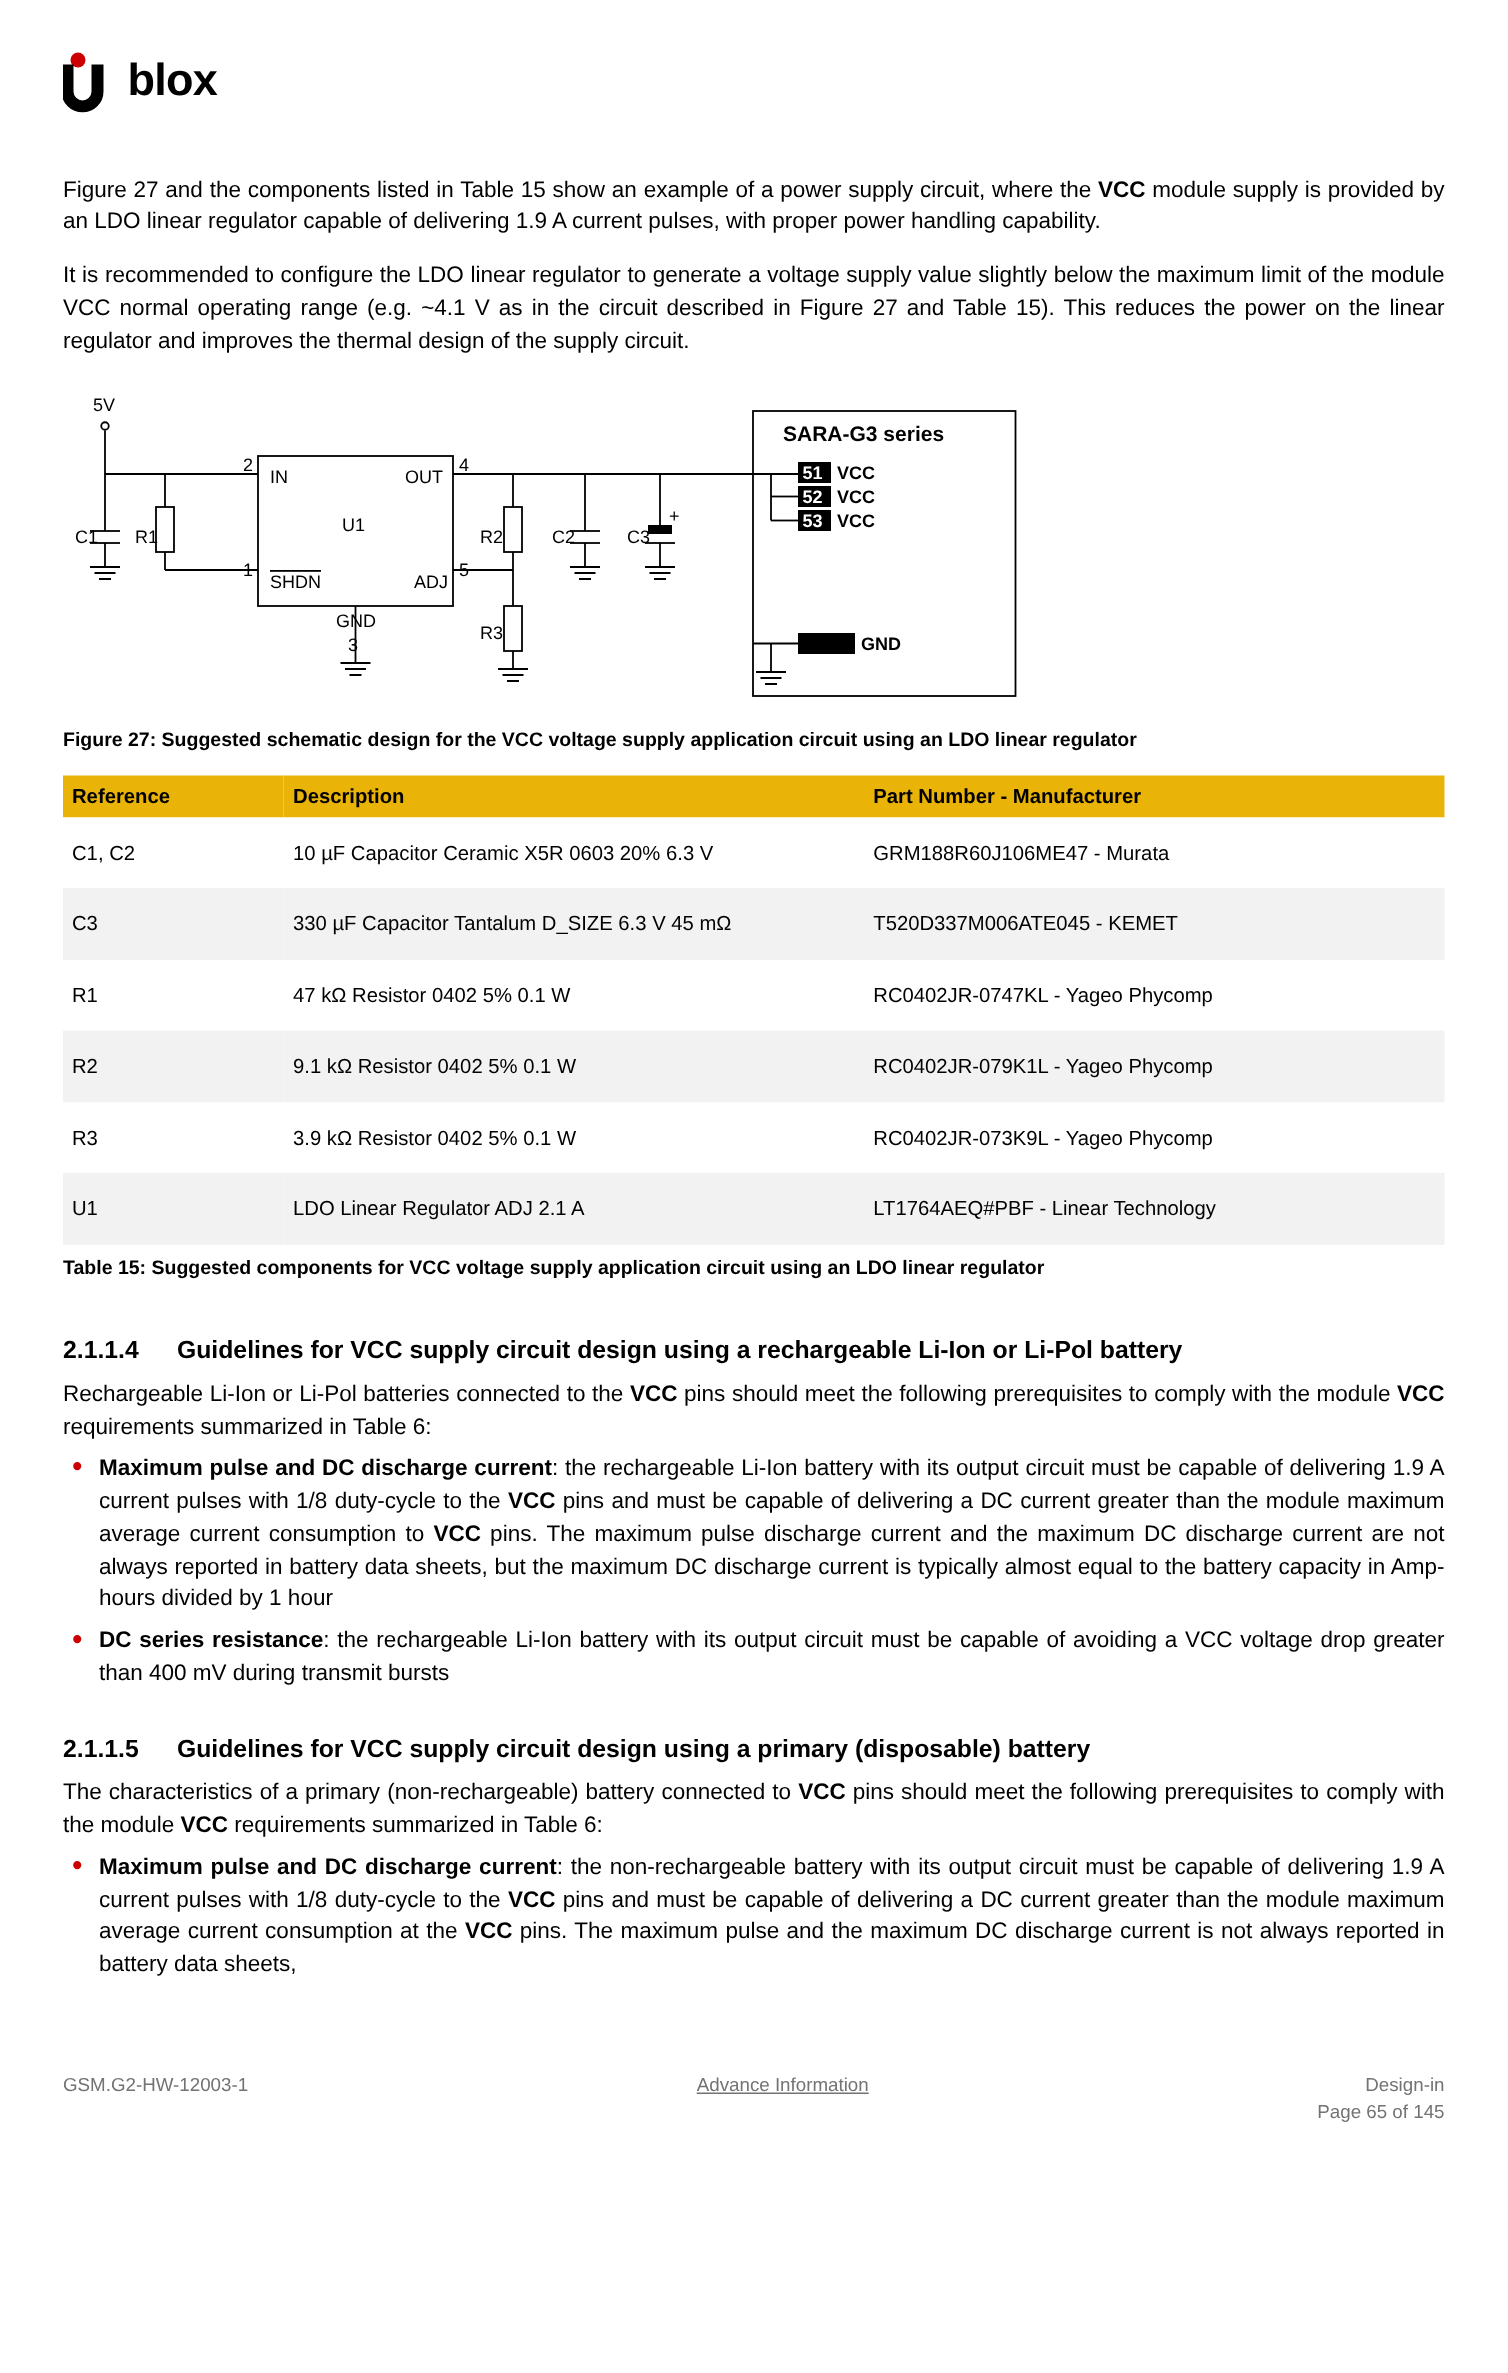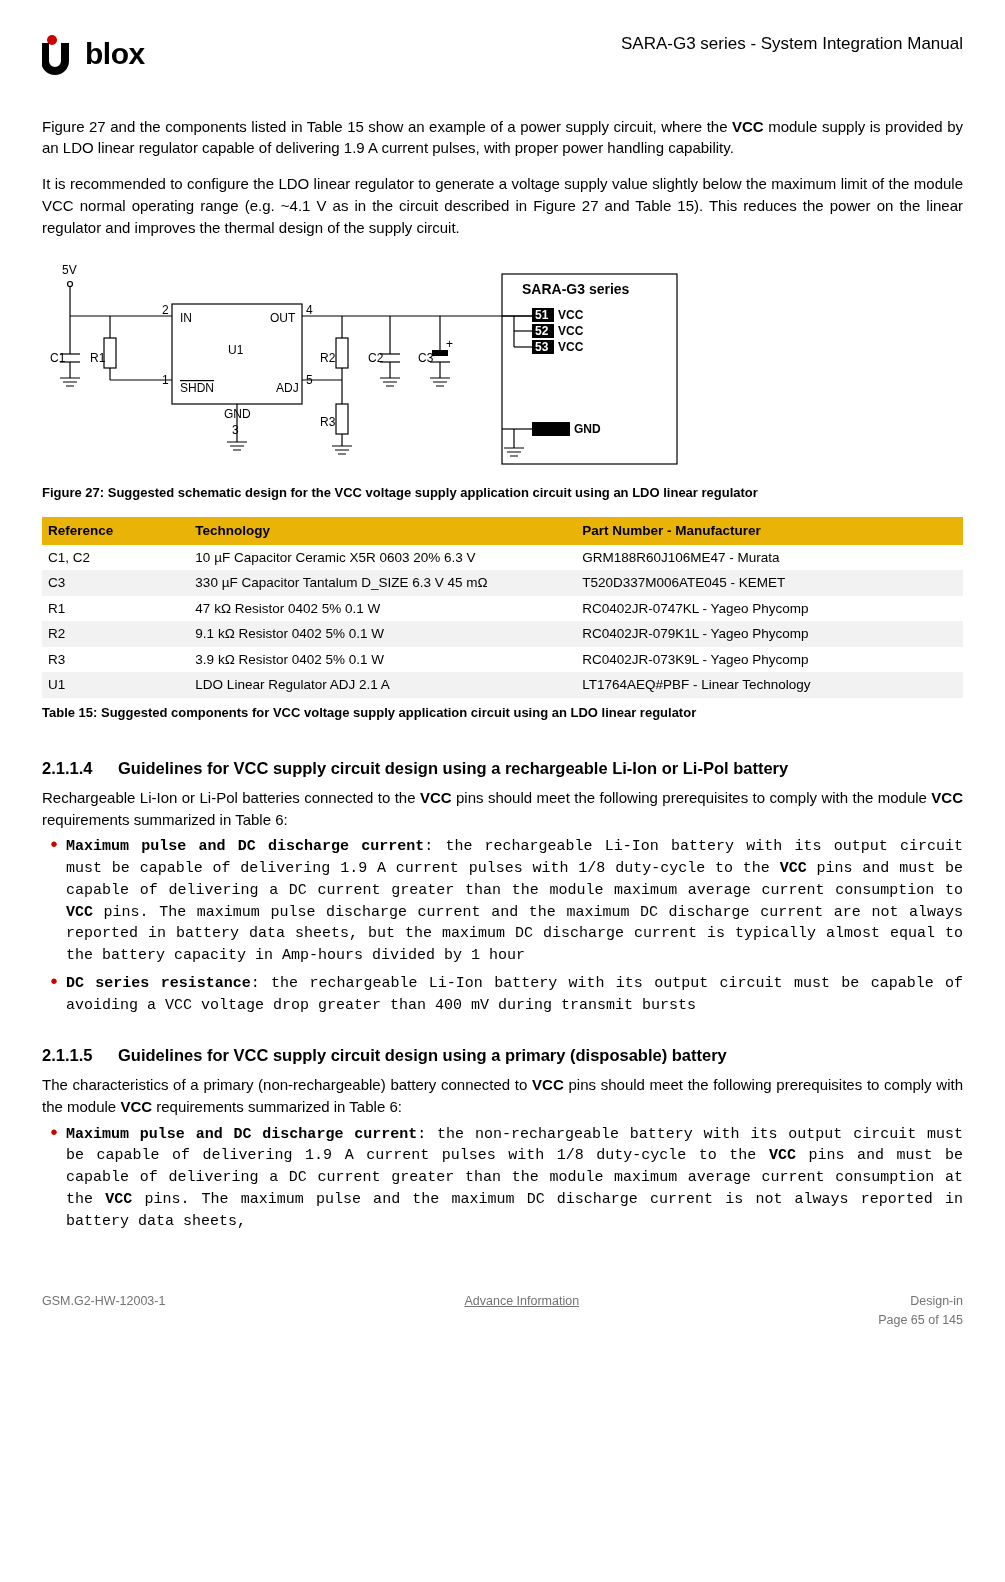--- a/index.html
+++ b/index.html
@@ -22,52 +22,51 @@
   p { margin: 0 0 6px 0; text-align: justify; }
   .para-gap { margin-bottom: 14px; }
   .bold { font-weight: 700; }
   
   .figure-box { margin: 16px 0 10px 0; }
   .schematic-svg { display: block; }
   .fig-caption { font-weight: 700; font-size: 13px; margin: 8px 0 14px 0; }
   
   table { border-collapse: collapse; width: 100%; font-size: 13.5px; margin-bottom: 6px; table-layout: fixed; }
   thead th { background: #eab308; text-align: left; padding: 4px 6px; font-weight: 700; }
-  tbody td { padding: 3px 6px; vertical-align: top; }
+  tbody td { padding: 14px 6px; vertical-align: top; }
   tbody tr:nth-child(even) td { background: #f2f2f2; }
   tbody tr:nth-child(odd) td { background: #fff; }
   .col-ref { width: 16%; }
   .col-desc { width: 42%; }
   .col-part { width: 42%; }
   .tbl-caption { font-weight: 700; font-size: 13px; margin: 4px 0 34px 0; }
   
   .sec { font-weight: 700; font-size: 16.5px; margin: 28px 0 6px 0; }
   .secnum { display: inline-block; width: 76px; }
   
-  ul.blist { list-style: none; padding: 0; margin: 4px 0 18px 0; font-family: Liberation Mono, monospace; }
+  ul.blist { list-style: none; padding: 0; margin: 4px 0 18px 0; }
   ul.blist li { position: relative; padding-left: 24px; text-align: justify; margin-bottom: 6px; }
   ul.blist li::before { content: "•"; color: #c00; font-size: 20px; line-height: 1; position: absolute; left: 6px; top: 0; }
   
   .ftr { display: flex; justify-content: space-between; font-size: 12.5px; margin-top: 60px; color: #737373; }
   .ftr .c { text-align: center; flex: 1; text-decoration: underline; }
   .ftr .r { text-align: right; }
   .ftr .pageline { font-weight: 400; text-align: center; }
 </style>
 </head>
 <body>
 
 <div class="hdr">
   <div class="logo">
     <svg width="42" height="42" viewBox="0 0 42 42">
       <circle cx="10" cy="7" r="5" fill="#c00"></circle>
       <path d="M3 10 v18 a10 10 0 0 0 20 0 v-18" fill="none" stroke="#000" stroke-width="8" stroke-linecap="butt"></path>
     </svg>
     <span>blox</span>
   </div>
-  <div class="doc-title">SARA-G3 series - System Integration Manual</div>
 </div>
 
 <p class="para-gap">
   <span>Figure 27 and the components listed in Table 15 show an example of a power supply circuit, where the </span><span class="bold">VCC</span><span> module supply is provided by an LDO linear regulator capable of delivering 1.9 A current pulses, with proper power handling capability.</span>
 </p>
 <p class="para-gap">It is recommended to configure the LDO linear regulator to generate a voltage supply value slightly below the maximum limit of the module VCC normal operating range (e.g. ~4.1 V as in the circuit described in Figure 27 and Table 15). This reduces the power on the linear regulator and improves the thermal design of the supply circuit.</p>
 
 <div class="figure-box">
 <svg class="schematic-svg" width="640" height="220" viewBox="0 0 640 220">
   <style>
@@ -172,21 +171,21 @@
 
 <table>
   <colgroup>
       <col class="col-ref">
       <col class="col-desc">
       <col class="col-part">
     </colgroup>
   <thead>
     <tr>
       <th>Reference</th>
-      <th>Technology</th>
+      <th>Description</th>
       <th>Part Number - Manufacturer</th>
     </tr>
   </thead>
   <tbody>
     <tr>
         <td>C1, C2</td>
         <td>10 µF Capacitor Ceramic X5R 0603 20% 6.3 V</td>
         <td>GRM188R60J106ME47 - Murata</td>
       </tr>
     <tr>

